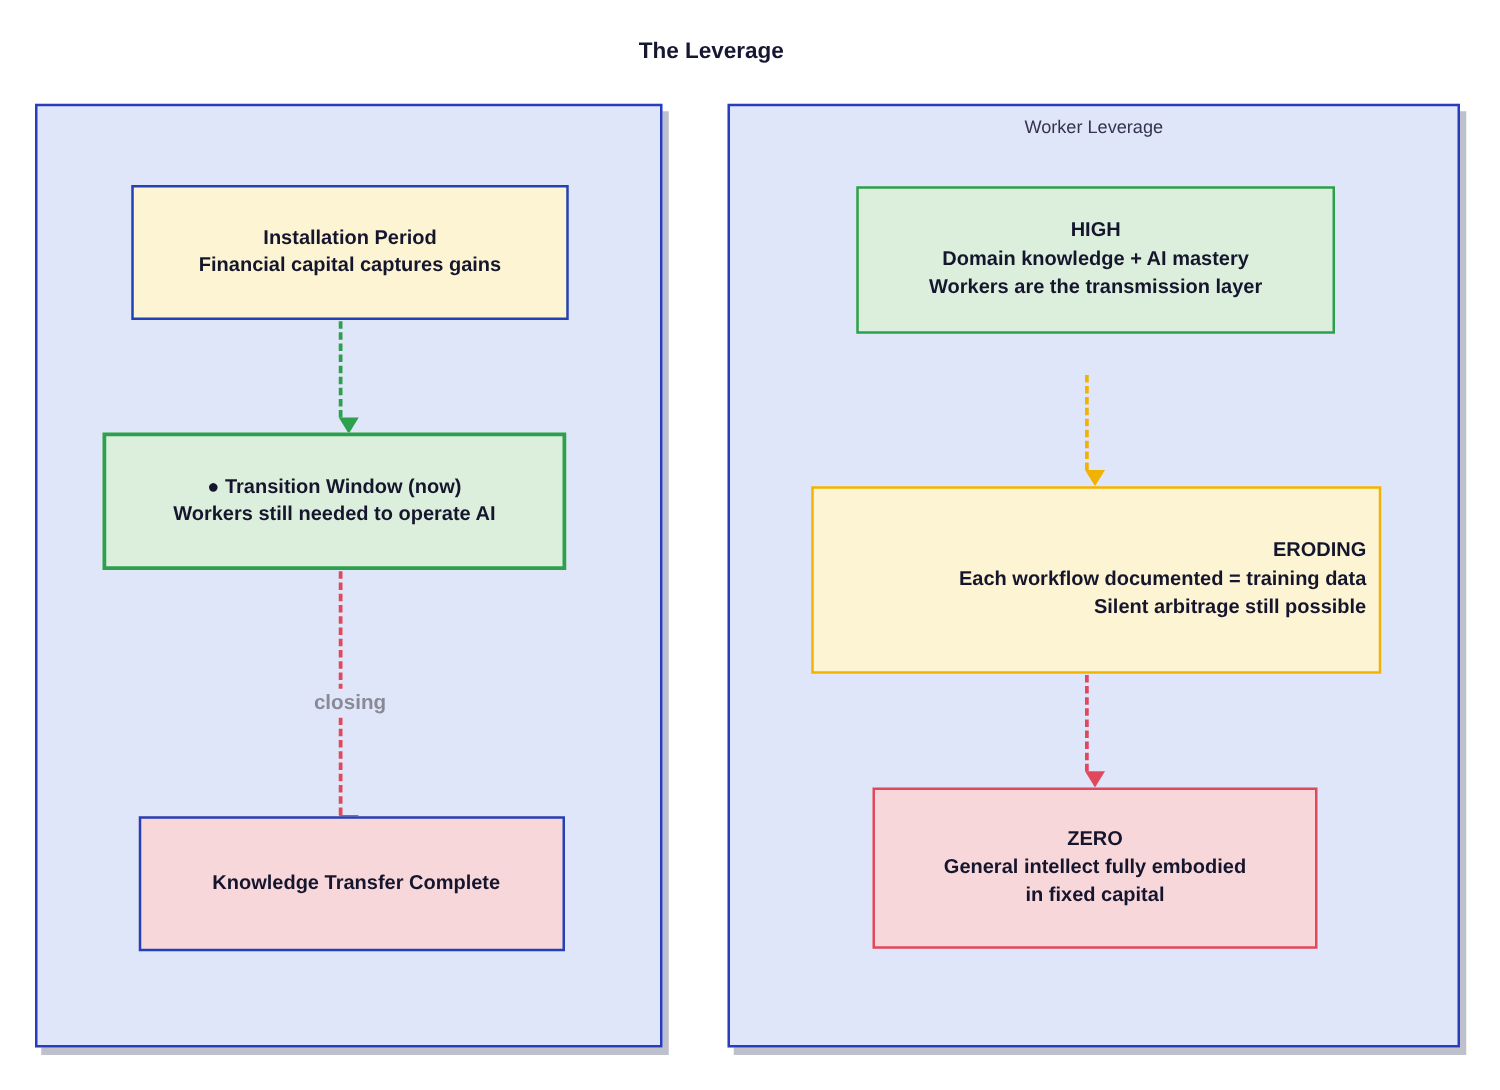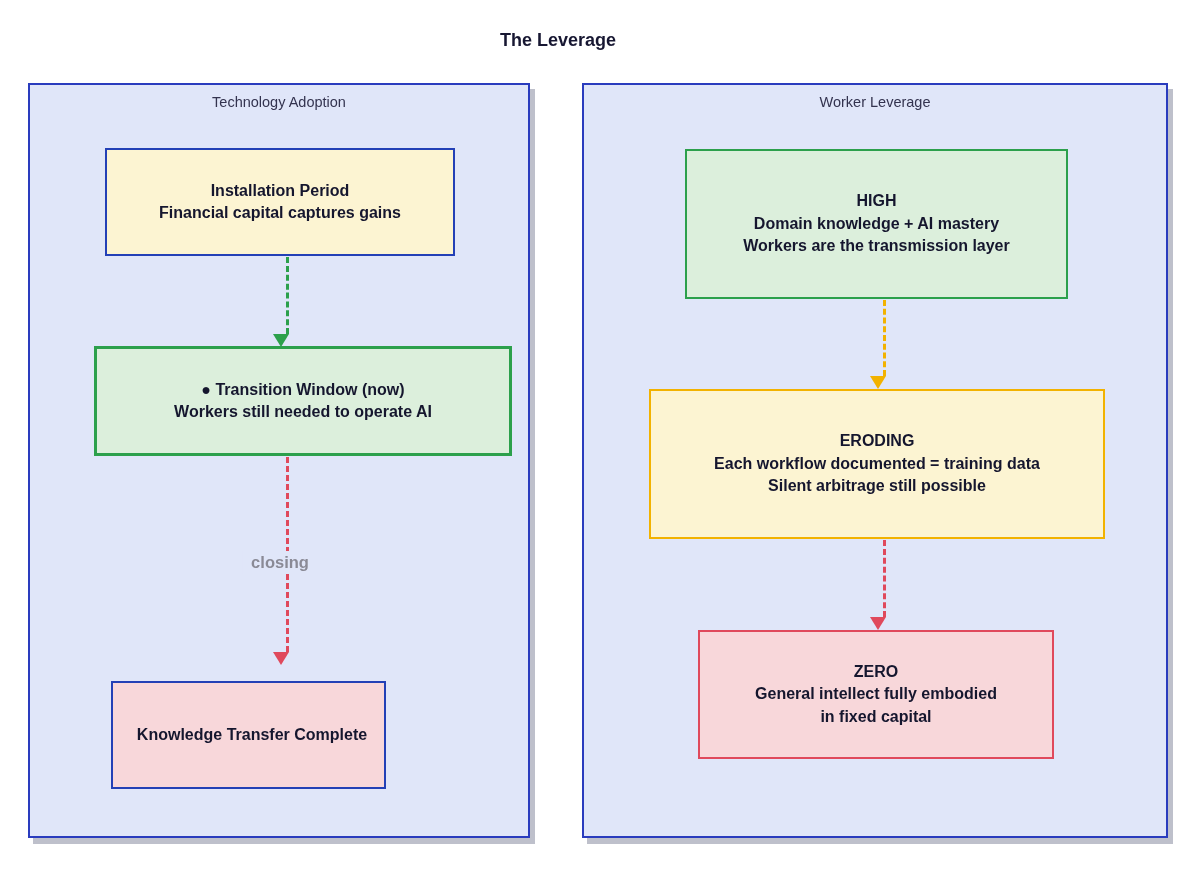--- a/index.html
+++ b/index.html
@@ -19,21 +19,21 @@
   }
 
   html,body{
     width:1200px;height:872px;background:#ffffff;
     font-family:"Liberation Sans","DejaVu Sans",sans-serif;
     overflow:hidden;
   }
   .canvas{position:relative;width:1200px;height:872px;}
 
   .diagram-title{
-    position:absolute;top:30px;left:0;width:1116px;
+    position:absolute;top:30px;left:11px;width:1116px;
     text-align:center;font-size:18px;font-weight:bold;color:#171732;
   }
 
   .panel{
     position:absolute;
     background:var(--panel-fill);
     border:2.5px solid var(--blue);
     box-shadow:5px 6px 0 rgba(110,115,140,.45);
   }
   #panel-left {left:28px; top:83px;width:502px;height:755px;}
@@ -49,34 +49,34 @@
     display:flex;flex-direction:column;justify-content:center;align-items:center;
     text-align:center;
     font-weight:bold;color:var(--ink);
     font-size:16px;line-height:22.5px;
     border:2.5px solid;
     padding:6px 10px;
   }
   .node-cream-blue {background:var(--cream); border-color:#2340b6;}
   .node-green      {background:var(--green-fill);border-color:var(--green);}
   .node-green.now  {border-width:3.5px;}
-  .node-cream-amber{background:var(--cream); border-color:var(--amber);}
+  .node-cream-amber{background:var(--cream); border-color:var(--amber);align-items:flex-end;}
   .node-pink-blue  {background:var(--pink);  border-color:#2340b6;}
   .node-pink-red   {background:var(--pink);  border-color:var(--red);}
 
   #node-l1{left:75px; top:63px; width:350px;height:108px;}
-  #node-l2{left:64px; top:261px;width:418px;height:110px;}
-  #node-l3{left:81px; top:596px;width:275px;height:108px;padding-left:17px;}
-  #node-r1{left:101px;top:64px; width:383px;height:150px;}
+  #node-l2{left:52px; top:261px;width:371px;height:110px;}
+  #node-l3{left:81px; top:568px;width:341px;height:108px;padding-left:17px;}
+  #node-r1{left:101px;top:64px; width:383px;height:118px;}
   #node-r2{left:65px; top:304px;width:456px;height:150px;}
   #node-r3{left:114px;top:545px;width:356px;height:129px;}
 
   .edge{
     position:absolute;width:18px;
-    display:flex;flex-direction:column;align-items:flex-end;
+    display:flex;flex-direction:column;align-items:flex-start;
   }
   #edge-l1{left:241px;top:172px;height:90px;}
   #edge-l2{left:241px;top:372px;height:208px;}
   #edge-r1{left:284px;top:215px;height:89px;}
   #edge-r2{left:284px;top:455px;height:90px;}
 
   .edge-line{flex:1;width:0;border-left:3px dashed;}
   .dash-green{border-color:var(--green);}
   .dash-red  {border-color:var(--red);}
   .dash-amber{border-color:var(--amber);}
@@ -99,21 +99,20 @@
   }
 </style>
 </head>
 <body>
 
 <div class="canvas">
 
   <div class="diagram-title">The Leverage</div>
 
   <section class="panel" id="panel-left">
-    <div class="panel-label">Technology Adoption</div>
 
     <div class="node node-cream-blue" id="node-l1">
       <span>Installation Period</span>
       <span>Financial capital captures gains</span>
     </div>
 
     <div class="edge" id="edge-l1">
       <div class="edge-line dash-green"></div>
       <div class="arrowhead ah-green"></div>
     </div>

